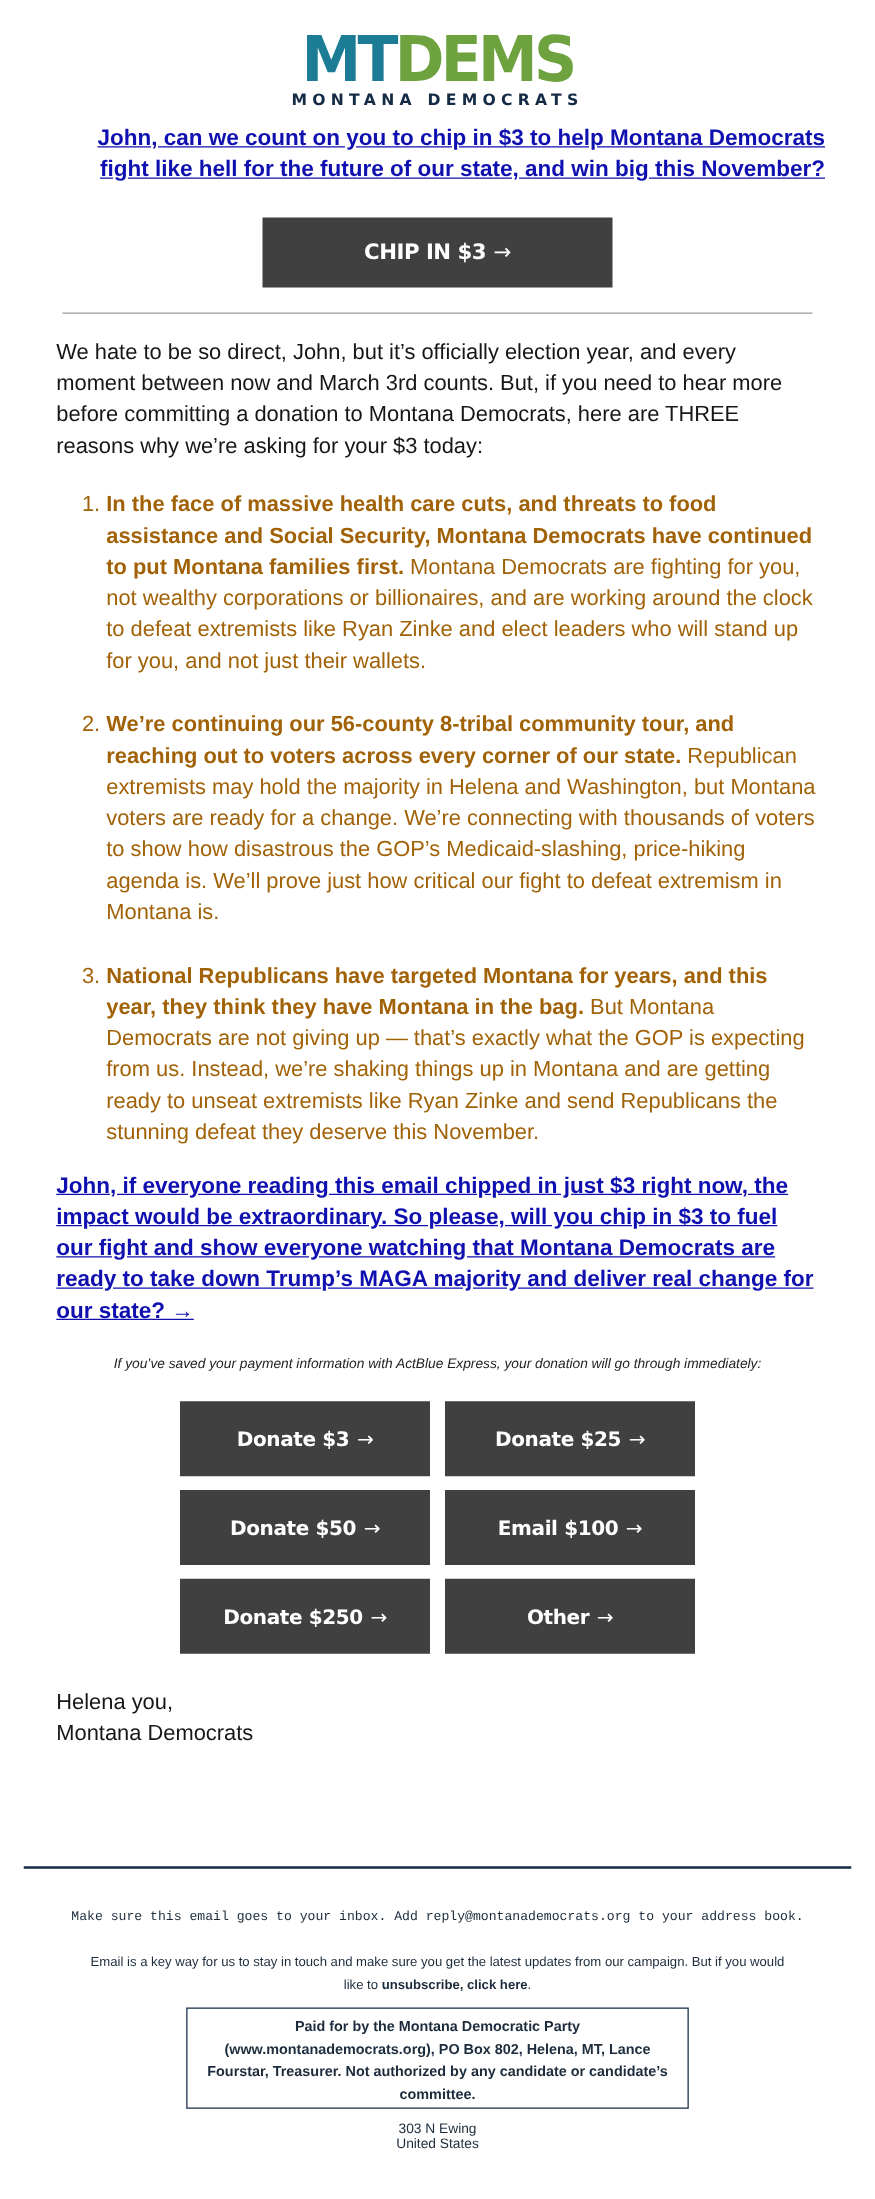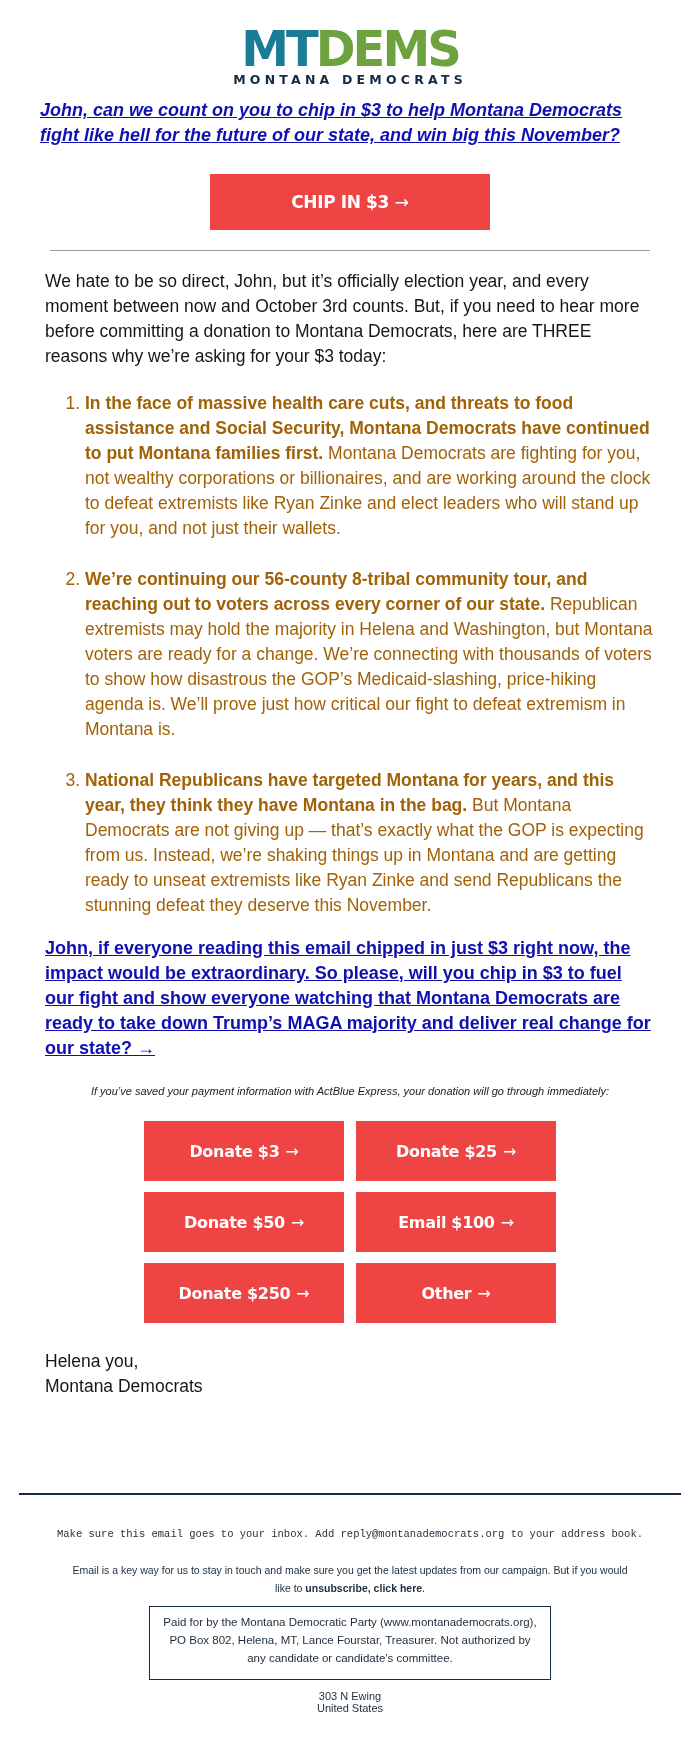--- a/index.html
+++ b/index.html
@@ -8,24 +8,24 @@
     .page { width: 700px; position: relative; }
 
     
     .logo { display: block; width: 260px; margin: 0 auto; padding-top: 26px; height: 82px; text-align: center; }
     .logo-top { font-family: "DejaVu Sans", sans-serif; font-weight: 900; font-size: 48px; line-height: 44px; letter-spacing: -3px; transform: scaleY(1.05); }
     .logo-mt { color: #1c7c96; }
     .logo-dems { color: #6ea23f; }
     .logo-sub { font-family: "DejaVu Sans", sans-serif; font-weight: 700; font-size: 12.5px; letter-spacing: 4.2px; color: #152a45; margin-top: 2px; }
 
     
-    .headline { display: block; width: 620px; margin: 16px auto 0; text-align: left; font-size: 18px; line-height: 25px; font-weight: 700; color: #1010b0; text-decoration: underline; font-style: italic; }
+    .headline { display: block; width: 620px; margin: 16px auto 0; text-align: right; font-size: 18px; line-height: 25px; font-weight: 700; color: #1010b0; text-decoration: underline; }
 
     
-    .btn { display: flex; align-items: center; justify-content: center; background: #ef4444; color: #ffffff; font-family: "DejaVu Sans", sans-serif; font-weight: 800; text-decoration: none; }
+    .btn { display: flex; align-items: center; justify-content: center; background: #404040; color: #ffffff; font-family: "DejaVu Sans", sans-serif; font-weight: 800; text-decoration: none; }
     .chip-btn { width: 280px; height: 56px; margin: 26px auto 0; font-size: 17px; letter-spacing: -0.4px; }
     .btn .arrow { font-family: "DejaVu Sans", sans-serif; font-weight: 400; margin-left: 6px; }
 
     .divider { width: 600px; height: 1px; background: #9a9a9a; margin: 20px auto 0; }
 
     .content { width: 610px; margin: 0 auto; padding-left: 0; }
     .intro { font-size: 17.5px; line-height: 25px; margin-top: 18px; color: #161616; }
 
     ol.reasons { margin-top: 22px; padding-left: 40px; font-size: 17.5px; line-height: 25px; color: #a16207; }
     ol.reasons li { margin-bottom: 26px; padding-left: 0; }
@@ -39,21 +39,21 @@
     .donate-btn { height: 60px; font-size: 16px; letter-spacing: -0.3px; justify-content: center; }
 
     .signoff { font-size: 17.5px; line-height: 25px; margin-top: 26px; color: #161616; }
 
     .footer-rule { width: 662px; height: 2px; background: #152a45; margin: 94px auto 0; }
     .footer { text-align: center; color: #1c2c3c; font-size: 10.5px; }
     .footer p { line-height: 18px; }
     .footer .inbox { margin-top: 30px; font-family: Liberation Mono, monospace; }
     .footer .stay { margin-top: 18px; width: 560px; margin-left: auto; margin-right: auto; }
     .footer .unsub { font-weight: 700; color: #1c2c3c; text-decoration: none; }
-    .paidfor { width: 402px; margin: 9px auto 0; border: 1px solid #152a45; padding: 6px 10px 12px; font-size: 11.5px; line-height: 18px; color: #1c2c3c; }
+    .paidfor { width: 402px; margin: 9px auto 0; border: 1px solid #152a45; padding: 6px 10px 1px; font-size: 11.5px; line-height: 18px; color: #1c2c3c; font-weight: bold; }
     .address { margin-top: 10px; font-size: 11px; line-height: 12px; color: #1c2c3c; padding-bottom: 12px; }
   </style>
 </head>
 <body>
 
 <div class="page">
 
   <a class="logo">
     <div class="logo-top"><span class="logo-mt">MT</span><span class="logo-dems">DEMS</span></div>
     <div class="logo-sub">MONTANA DEMOCRATS</div>
@@ -62,21 +62,21 @@
   <a class="headline">John, can we count on you to chip in $3 to help Montana Democrats fight like hell for the future of our state, and win big this November?</a>
 
   <a class="btn chip-btn">
     <span>CHIP IN $3</span>
     <span class="arrow">→</span>
   </a>
 
   <div class="divider"></div>
 
   <div class="content">
-    <p class="intro">We hate to be so direct, John, but it’s officially election year, and every moment between now and October 3rd counts. But, if you need to hear more before committing a donation to Montana Democrats, here are THREE reasons why we’re asking for your $3 today:</p>
+    <p class="intro">We hate to be so direct, John, but it’s officially election year, and every moment between now and March 3rd counts. But, if you need to hear more before committing a donation to Montana Democrats, here are THREE reasons why we’re asking for your $3 today:</p>
 
     <ol class="reasons">
       <li><b>In the face of massive health care cuts, and threats to food assistance and Social Security, Montana Democrats have continued to put Montana families first.</b><span> Montana Democrats are fighting for you, not wealthy corporations or billionaires, and are working around the clock to defeat extremists like Ryan Zinke and elect leaders who will stand up for you, and not just their wallets.</span></li>
       <li><b>We’re continuing our 56-county 8-tribal community tour, and reaching out to voters across every corner of our state.</b><span> Republican extremists may hold the majority in Helena and Washington, but Montana voters are ready for a change. We’re connecting with thousands of voters to show how disastrous the GOP’s Medicaid-slashing, price-hiking agenda is. We’ll prove just how critical our fight to defeat extremism in Montana is.</span></li>
       <li><b>National Republicans have targeted Montana for years, and this year, they think they have Montana in the bag.</b><span> But Montana Democrats are not giving up — that’s exactly what the GOP is expecting from us. Instead, we’re shaking things up in Montana and are getting ready to unseat extremists like Ryan Zinke and send Republicans the stunning defeat they deserve this November.</span></li>
     </ol>
 
     <a class="ask">John, if everyone reading this email chipped in just $3 right now, the impact would be extraordinary. So please, will you chip in $3 to fuel our fight and show everyone watching that Montana Democrats are ready to take down Trump’s MAGA majority and deliver real change for our state? →</a>
   </div>
 

